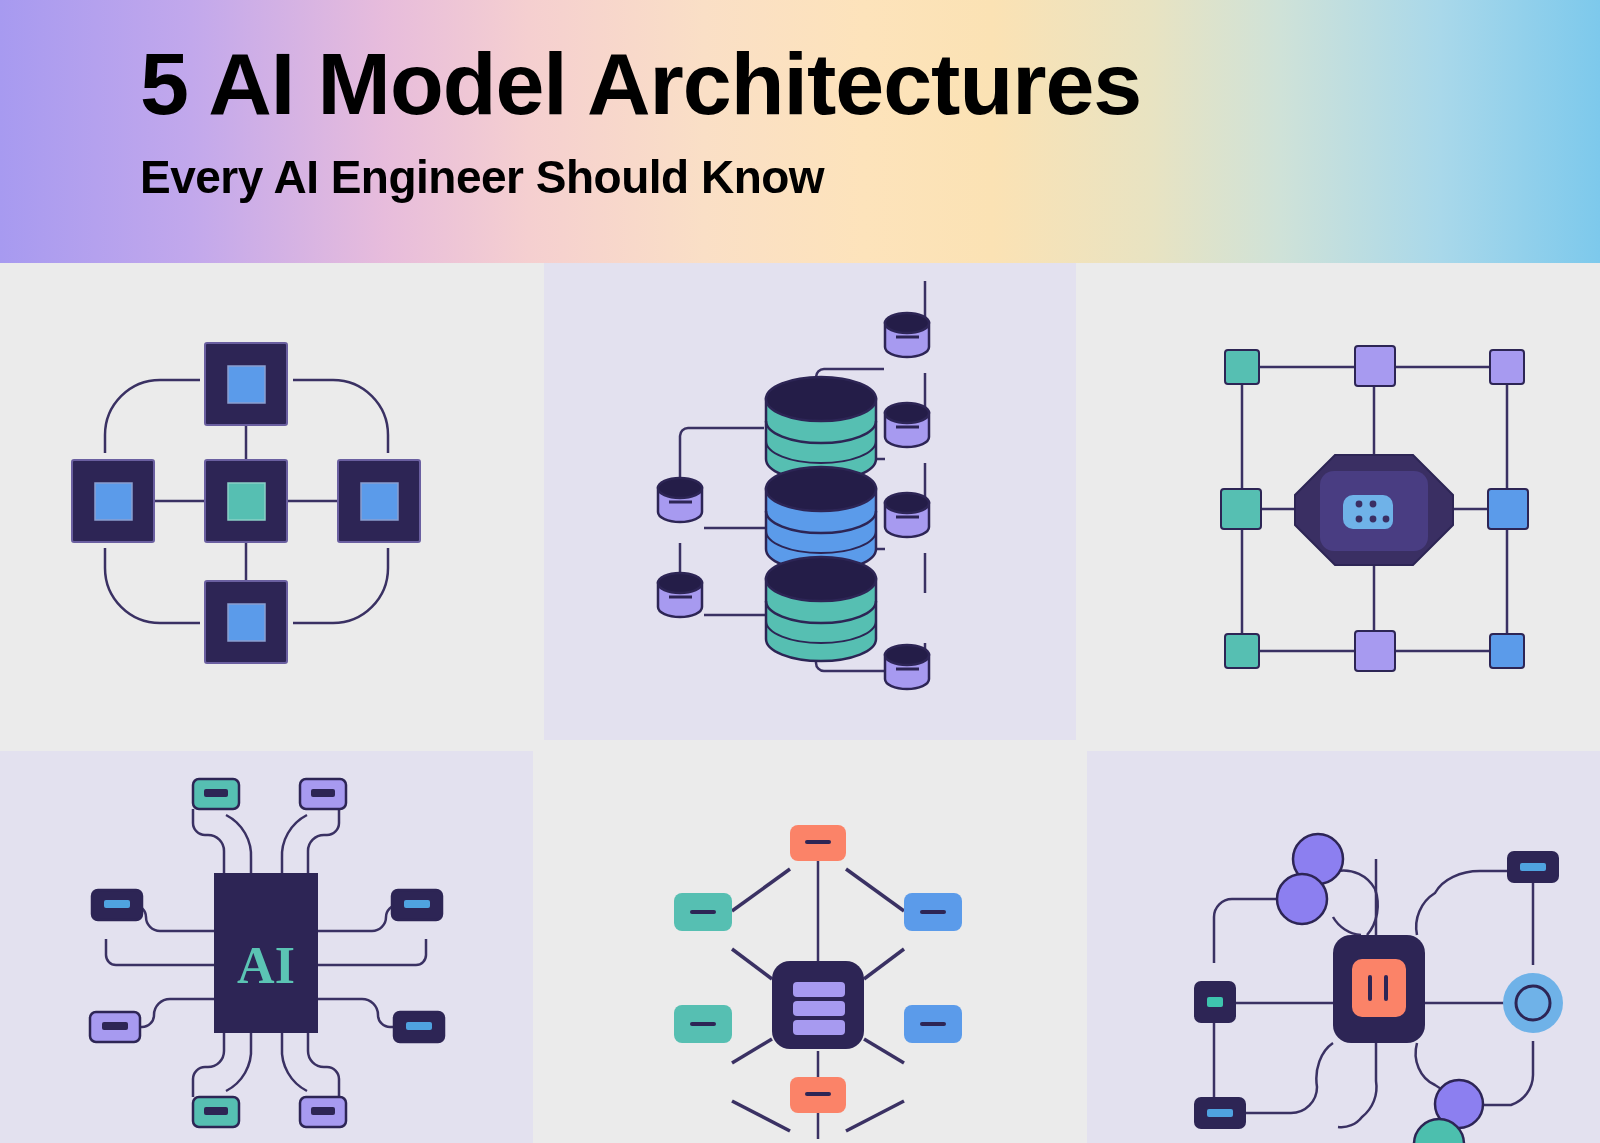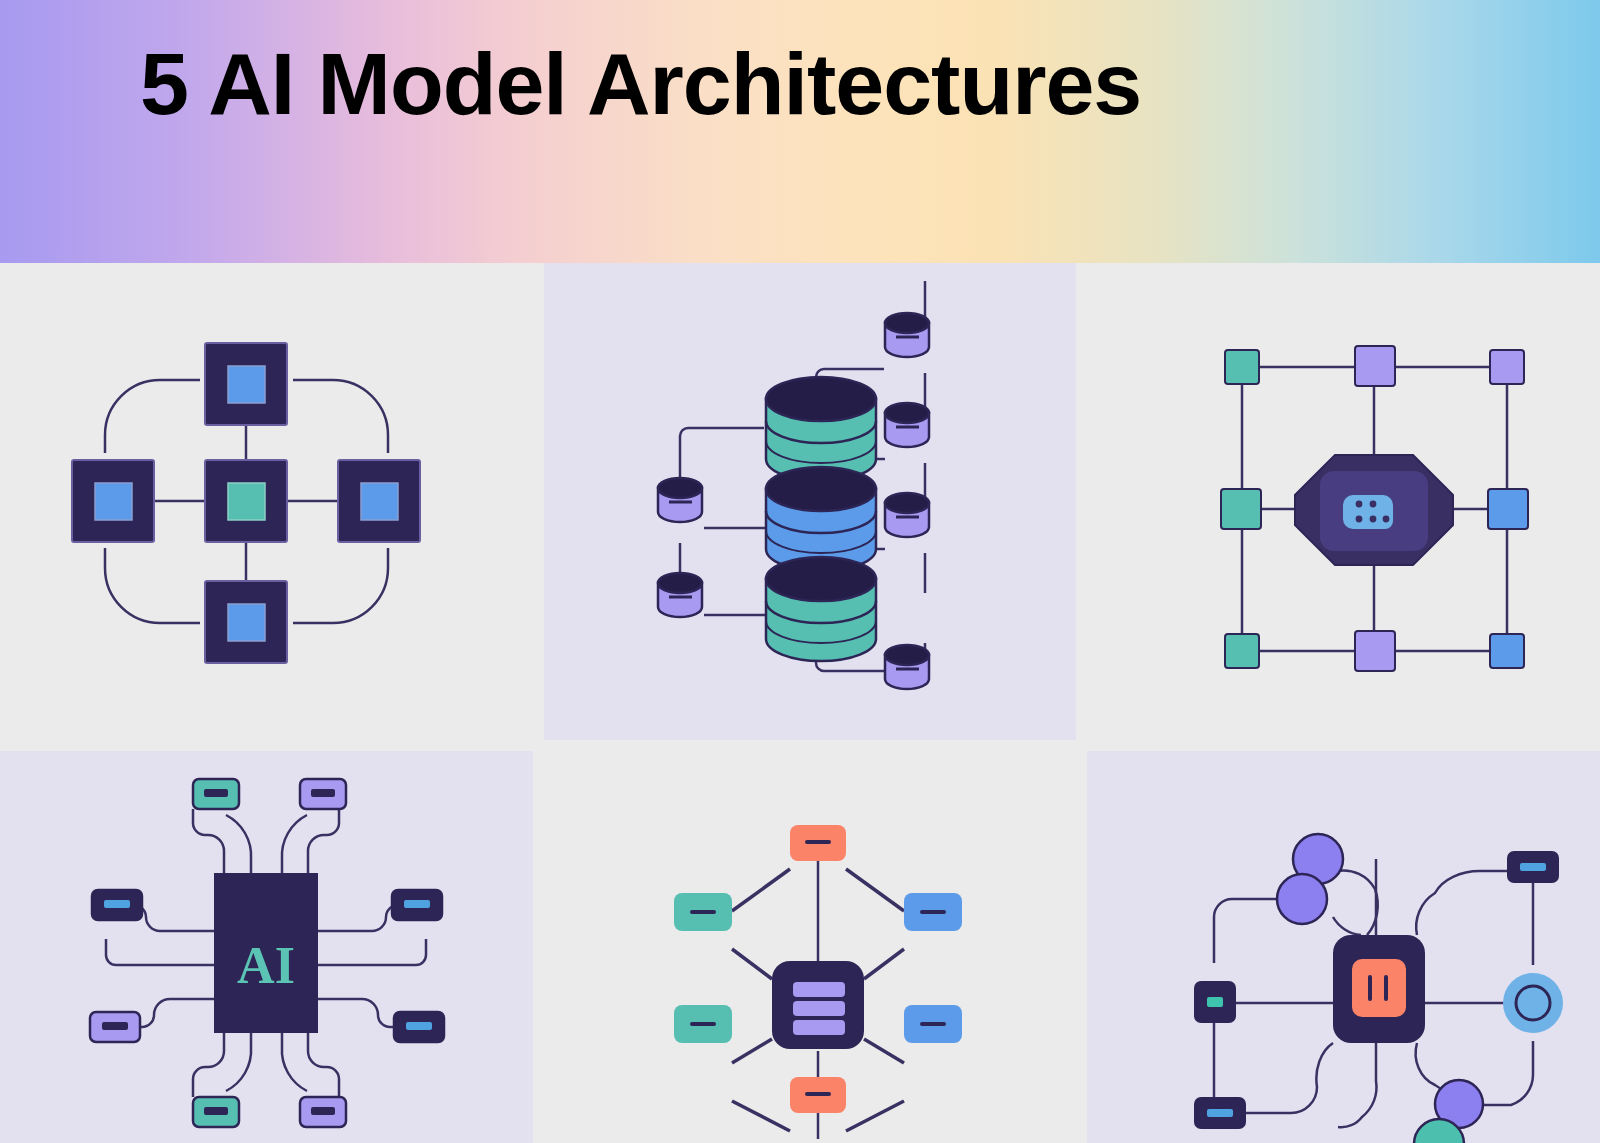--- a/index.html
+++ b/index.html
@@ -49,20 +49,21 @@
   .bg-gray { background:#ebebeb; }
   .bg-lav  { background:#e3e1ef; }
 </style>
 </head>
 <body>
 
 <div id="page">
 
   <div class="header">
     <div class="title">5 AI Model Architectures</div>
+    <div class="subtitle">Every AI Engineer Should Know</div>
   </div>
 
   <div class="grid">
 
     <div class="panel bg-gray">
       <svg viewBox="0 0 533 477">
         <g stroke="#3a3163" stroke-width="2.5" fill="none">
           <path d="M200 117 H160 a55 55 0 0 0 -55 55 V190"></path>
           <path d="M293 117 H333 a55 55 0 0 1 55 55 V190"></path>
           <path d="M105 285 V305 a55 55 0 0 0 55 55 H200"></path>

